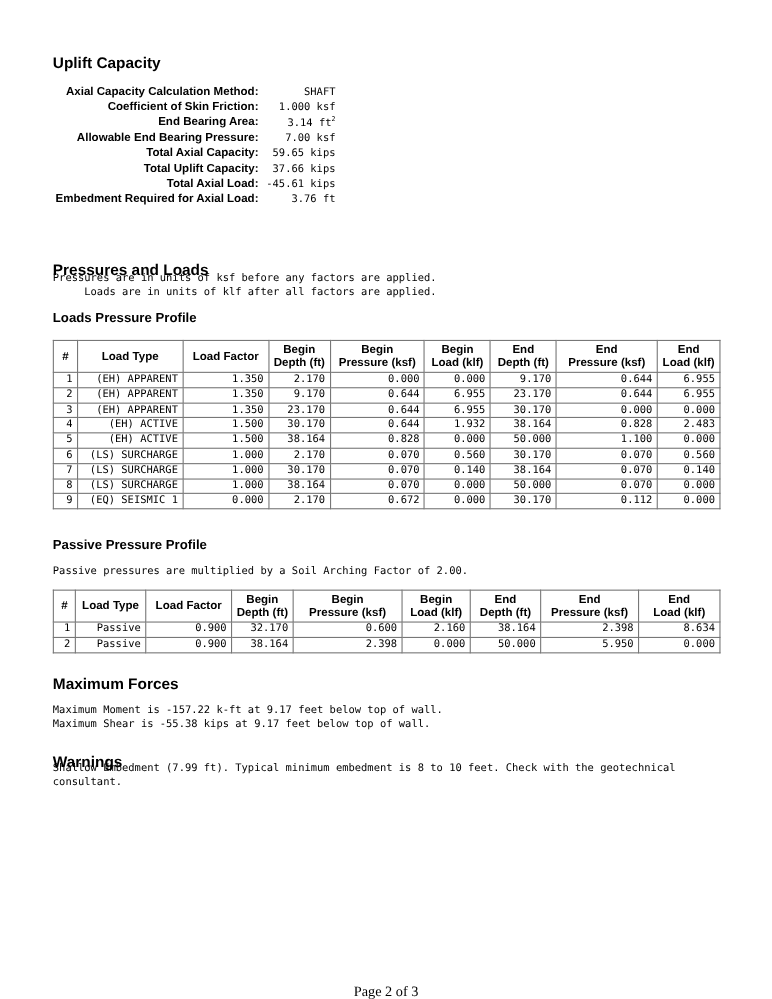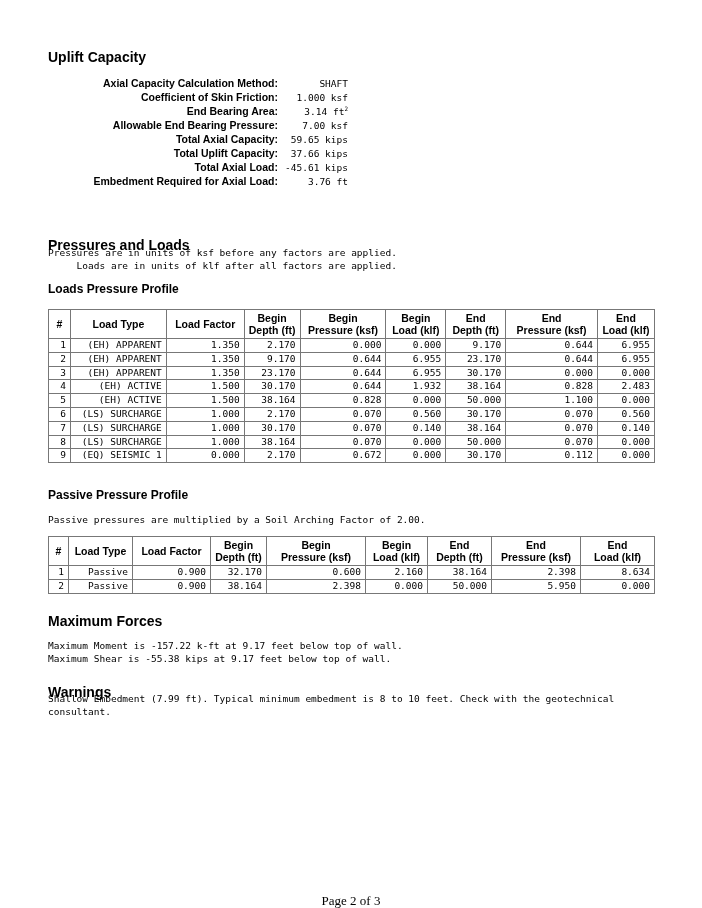--- a/index.html
+++ b/index.html
@@ -2,21 +2,21 @@
 <html><head>
 <meta charset="utf-8">
 <style>
   html, body { margin:0; padding:0; background:#fff; }
   body { width:702px; height:908px; position:relative; overflow:hidden; color:#000; }
   h2 { font-family:"Liberation Sans", sans-serif; font-weight:bold; font-size:14px; margin:0; position:absolute; left:48px; }
   h3 { font-family:"Liberation Sans", sans-serif; font-weight:bold; font-size:12px; margin:0; position:absolute; left:48px; }
   .note { font-family:"DejaVu Sans Mono", monospace; font-size:9.5px; line-height:13px; position:absolute; left:48px; white-space:pre-wrap; }
 
   .kv { position:absolute; left:48px; top:76px; }
-  .kv-row { display:flex; height:14px; align-items:center;margin-left:43px; }
+  .kv-row { display:flex; height:14px; align-items:center; }
   .kv-label { width:187px; text-align:right; font-family:"Liberation Sans", sans-serif; font-weight:bold; font-size:10.5px; }
   .kv-value { width:70px; text-align:right; font-family:"DejaVu Sans Mono", monospace; font-size:9.5px; }
   sup { font-size:6px; }
 
   table { border-collapse:collapse; position:absolute; left:48px; }
   th { font-family:"Liberation Sans", sans-serif; font-weight:bold; font-size:10.5px; line-height:12px; border:1px solid #777; padding:1px 3px; text-align:center; }
   td { font-family:"DejaVu Sans Mono", monospace; font-size:9.5px; border:1px solid #777; padding:0 4px; height:12.8px; line-height:12.8px; text-align:right; }
   #active th { height:26px; }
   #passive th { height:26px; }
   .page-num { position:absolute; top:893px; left:0; width:702px; text-align:center; font-family:"Liberation Serif", serif; font-size:13px; }

